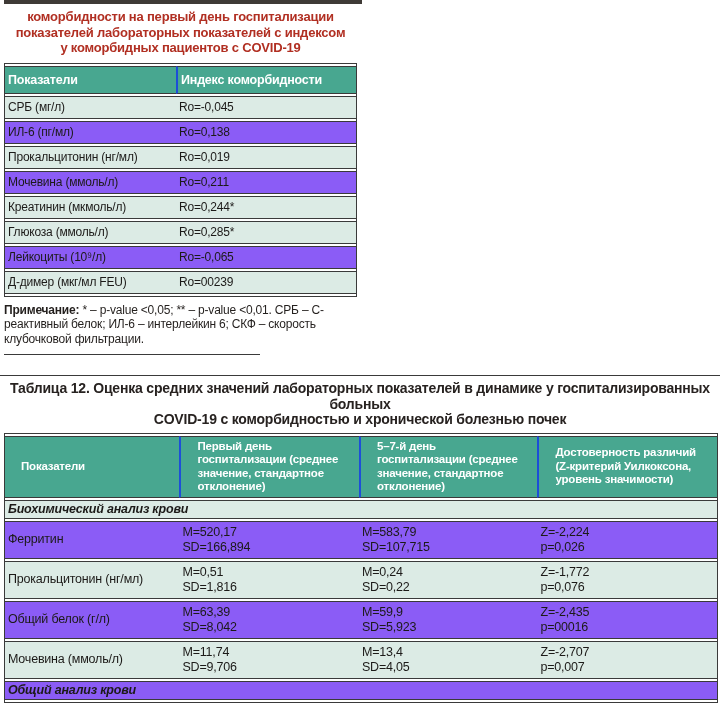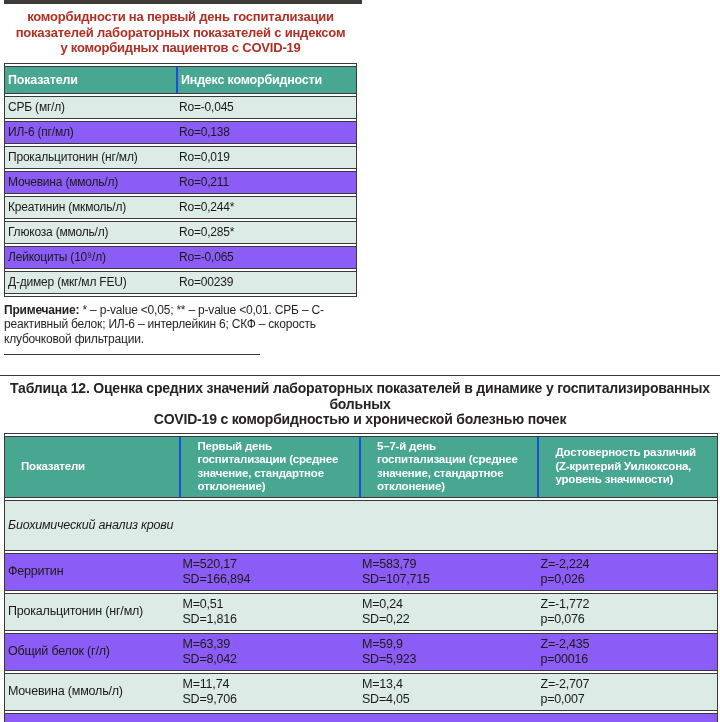--- a/index.html
+++ b/index.html
@@ -33,21 +33,21 @@
   
   .note{font-size:12px;line-height:14.5px;margin:6px 0 8px 0;color:#231f1d;}
   .note b{font-weight:bold;}
   .rule-partial{width:256px;height:0;border-top:1px solid #3a3a3a;margin:4px 0 0 0;}
   .rule-full{width:720px;height:0;border-top:1px solid #3a3a3a;margin:20px 0 0 0;}
   
   .t12-wrap{width:712px;margin:2px 0 0 4px;}
   .t12 th{font-size:11.5px;line-height:13.5px;padding:3px 16px;height:44px;}
   .t12 td{font-size:12.5px;line-height:15px;padding:2px 3px;}
   .t12 td.lbl{height:32px;}
-  .t12 .sec td{font-style:italic;font-weight:normal;font-size:12.5px;height:14px;padding:17px 3px;}
+  .t12 .sec td{font-style:italic;font-weight:bold;font-size:12.5px;height:14px;padding:1px 3px;}
   .cell-stack div{line-height:15px;}
 </style>
 </head>
 <body>
 
 <div class="left-col">
   <div class="top-bar"></div>
 
   <div class="t11-title">
     <div>коморбидности на первый день госпитализации</div>

